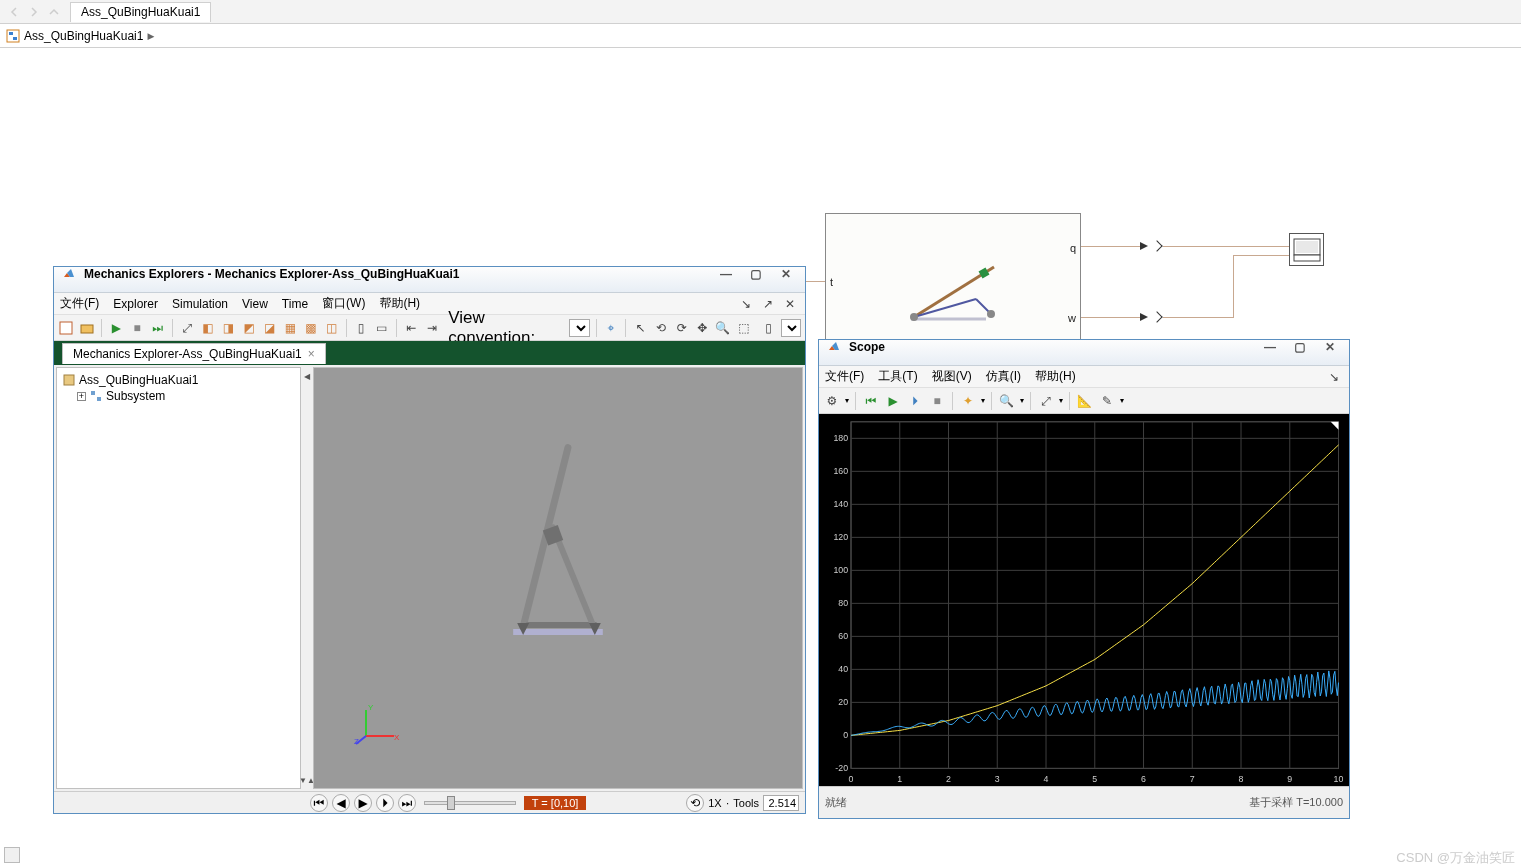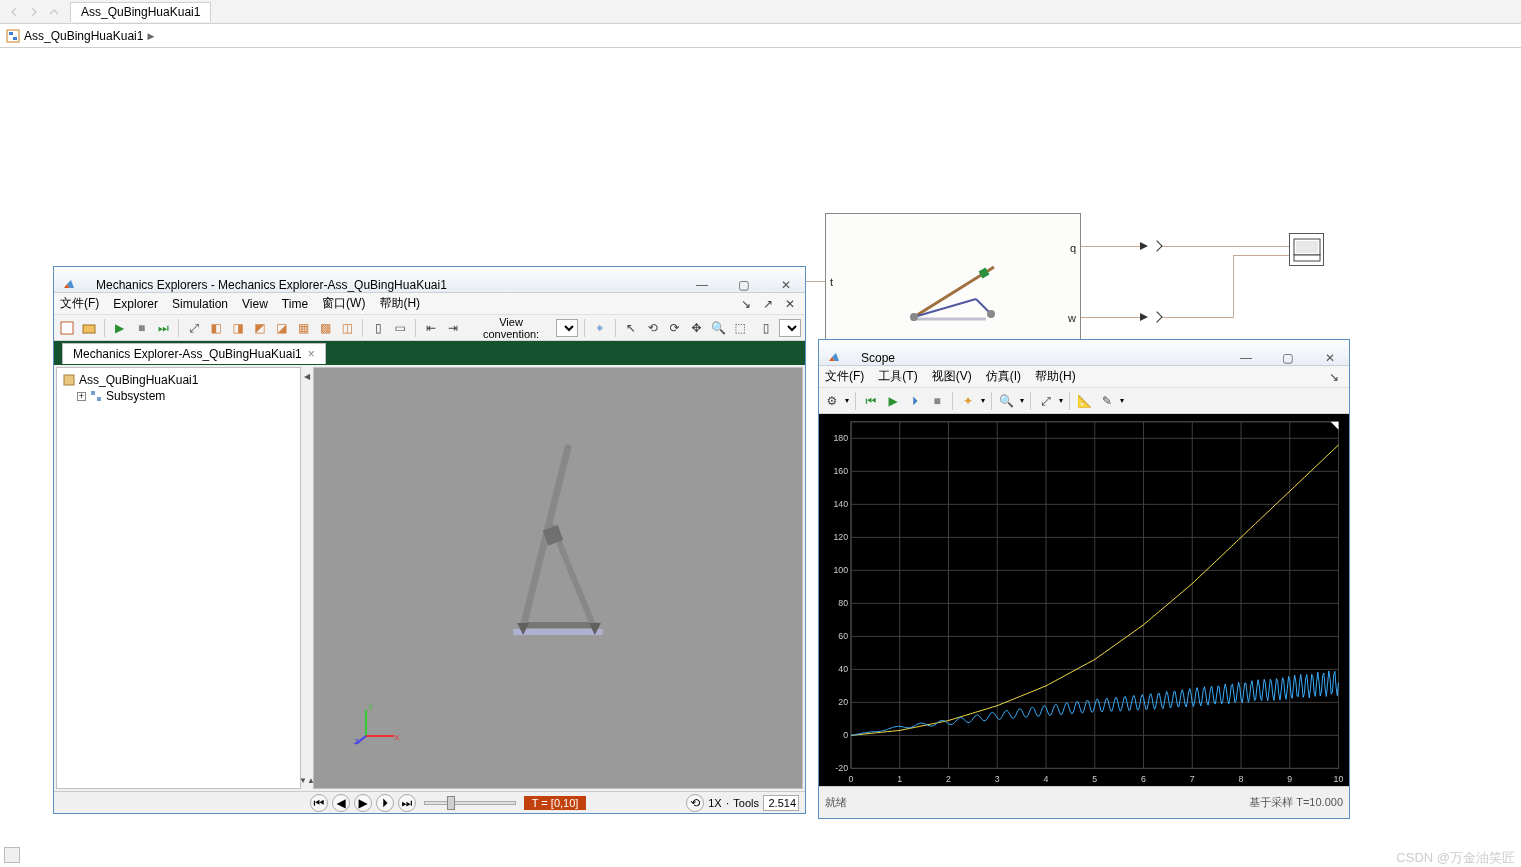--- a/index.html
+++ b/index.html
@@ -25,30 +25,30 @@
 .port-label { position: absolute; font-size: 11px; color: #222; }
 .wire-h { position: absolute; height: 1px; background: #c8a890; }
 .wire-v { position: absolute; width: 1px; background: #c8a890; }
 .wire-black { background:#333; }
 .arrowhead { position: absolute; width: 0; height: 0; border-top: 4px solid transparent; border-bottom: 4px solid transparent; border-left: 8px solid #333; }
 .arrowhead-open { position:absolute; width:8px; height:8px; border-top:1px solid #333; border-right:1px solid #333; transform:rotate(45deg); background:#fff;}
 
 
 .win { position: absolute; border: 1px solid #5a8fc0; background: #f0f0f0; display: flex; flex-direction: column; }
 .me-win { left: 53px; top: 266px; width: 753px; height: 548px; }
-.win-title { height: 26px; background: linear-gradient(#fdfdfd,#e8eef5); display: flex; align-items: flex-end; padding: 0 8px; gap: 20px; border-bottom: 1px solid #c8d0d8; }
+.win-title { height: 26px; background: linear-gradient(#fdfdfd,#e8eef5); display: flex; align-items: flex-start; padding: 0 8px; gap: 8px; border-bottom: 1px solid #c8d0d8; font-weight: bold; }
 .title-spacer { flex: 1; }
 .win-btn { width: 14px; height: 14px; display:flex; align-items:center; justify-content:center; color:#555; margin: 0 4px;}
 .menu-bar { height: 22px; background: #f6f6f6; display: flex; align-items: center; padding: 0 6px; gap: 14px; border-bottom: 1px solid #e0e0e0; }
 .menu-item { cursor: default; }
 .menu-right { margin-left:auto; display:flex; gap:4px; }
 .toolbar { height: 26px; background: #f3f3f3; display: flex; align-items: center; padding: 0 4px; gap: 4px; border-bottom: 1px solid #d4d4d4; }
 .tb-btn { width: 18px; height: 18px; border: 1px solid transparent; display:flex; align-items:center; justify-content:center; color:#444; }
 .tb-sep { width: 1px; height: 18px; background: #ccc; margin: 0 2px; }
-.tb-label { font-size: 11px; margin-left: 4px; text-align: center; }
+.tb-label { font-size: 17px; margin-left: 4px; }
 .tb-select { height: 18px; border: 1px solid #aaa; font-size: 11px; background: #fff; min-width: 18px; }
 
 .me-tab-row { height: 24px; background: #14532d; display: flex; align-items: center; padding: 0 8px; }
 .me-tab { background: #fff; border: 1px solid #c0c0c0; border-bottom: none; padding: 3px 10px; font-size: 12px; display: flex; align-items: center; gap: 6px;}
 .me-body { flex: 1; display: flex; overflow:hidden; }
 .me-tree { width: 245px; background: #fff; border: 1px solid #c0c0c0; margin: 2px; padding: 4px; overflow:auto; }
 .tree-item { display: flex; align-items: center; gap: 4px; padding: 1px 2px; }
 .tree-indent { padding-left: 16px; }
 .tree-icon { width: 12px; height: 12px; }
 .splitter-col { width:8px; display:flex; flex-direction:column; align-items:center; justify-content:space-between; padding:6px 0;}

